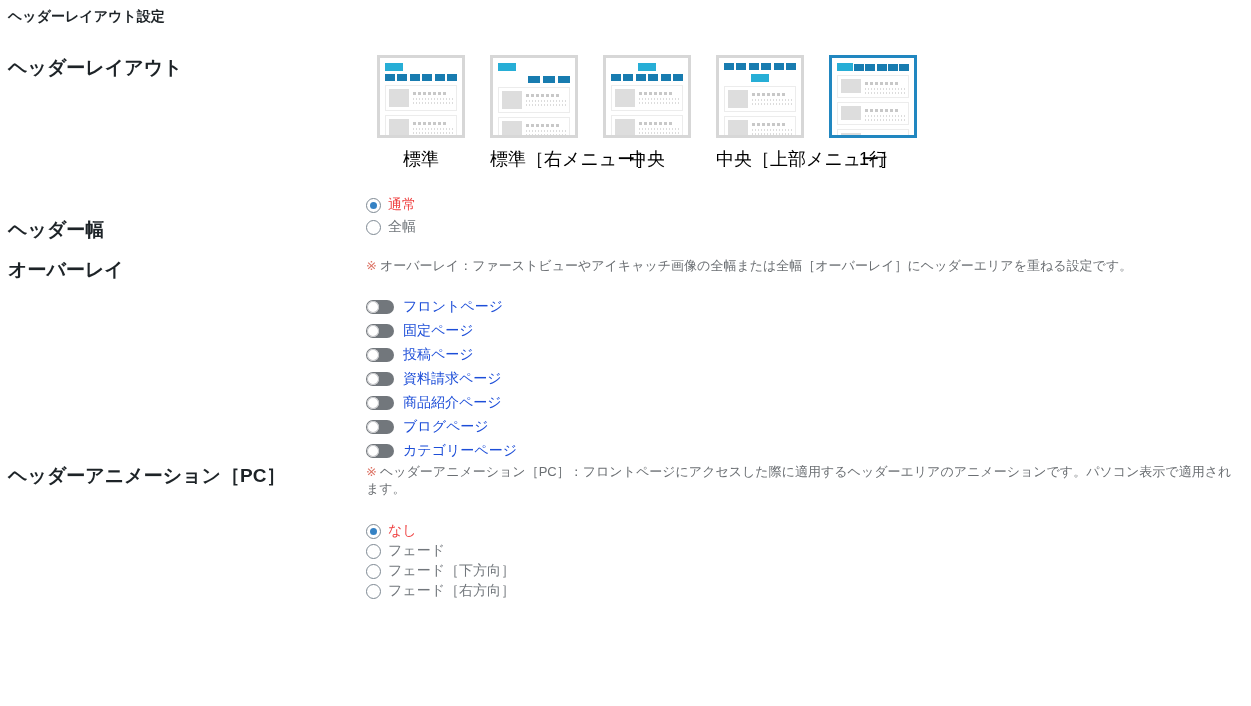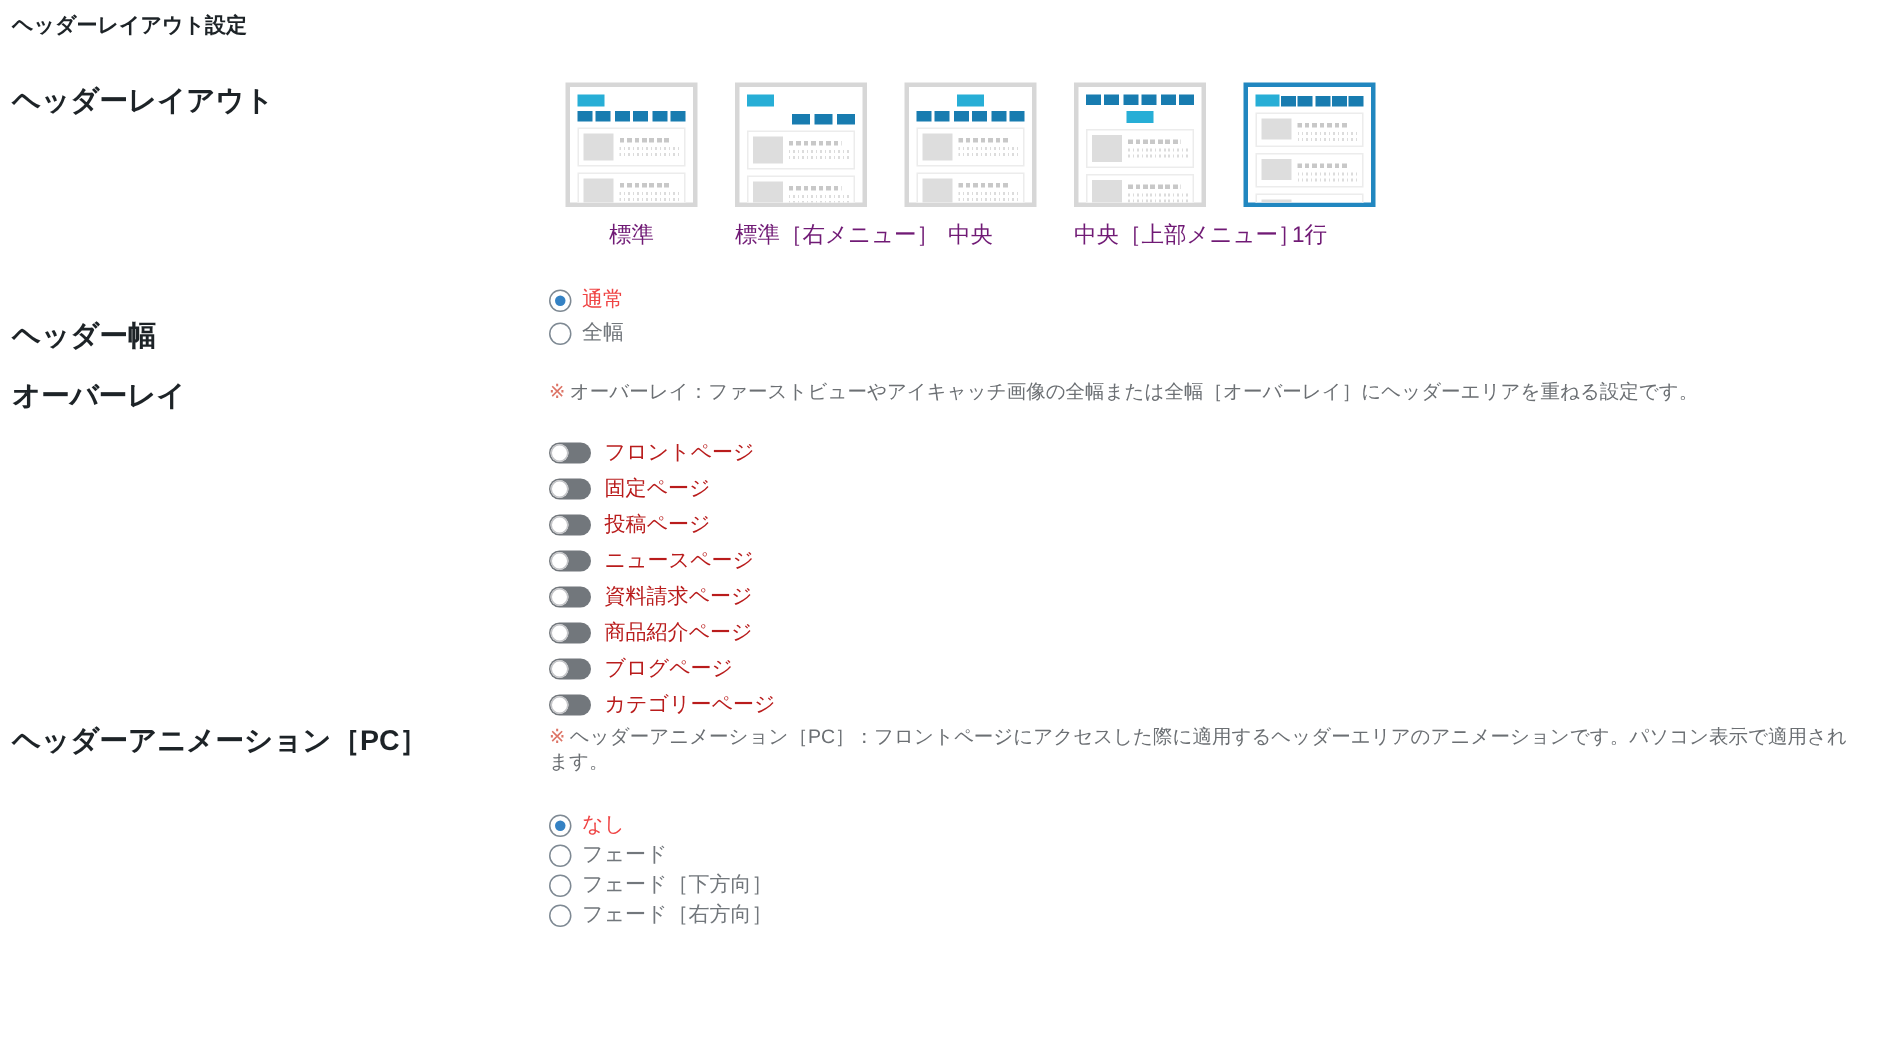--- a/index.html
+++ b/index.html
@@ -16,21 +16,21 @@
 
   
   .row-layout { margin-top:30px; }
   .thumbs { display:flex; gap:25px; margin-left:11px; }
   .thumb-item { width:88px; flex:none; text-align:center; cursor:pointer; }
   .thumb-box {
     width:88px; height:83px; border:3px solid #d7d7d7; background:#fff;
     padding:5px 5px 0; overflow:hidden; display:flex; flex-direction:column;
   }
   .thumb-item.selected .thumb-box { border-color:#2187c0; }
-  .thumb-caption { margin-top:9px; font-size:15px; color:#701a75; white-space:nowrap; }
+  .thumb-caption { margin-top:9px; font-size:18px; color:#000000; white-space:nowrap; }
   .t-logo { width:18px; height:8px; background:#27aed6; flex:none; }
   .t-logo.wide { width:16px; }
   .t-mi { width:10px; height:7px; background:#187cb0; flex:none; }
   .t-mi.w { width:12px; }
   .t-mrow { display:flex; justify-content:space-between; margin-top:3px; }
   .t-mrow.right { justify-content:flex-end; gap:3px; margin-top:5px; }
   .t-center { margin-left:auto; margin-right:auto; }
   .t-onerow { display:flex; justify-content:space-between; align-items:center; }
   .t-card { border:1px solid #ececec; background:#fff; display:flex; gap:4px; padding:3px; margin-top:4px; flex:none; }
   .t-img { width:20px; height:18px; background:#ddd; flex:none; }
@@ -51,21 +51,21 @@
   
   .row-width { margin-top:23px;align-items:flex-end; }
   .row-overlay { margin-top:19px; }
   .row-anim { }
 
   .note-line { font-size:13px; color:#6b6f73; line-height:17px; }
   .note-mark { color:#dd7466; margin-right:3px; }
 
   
   .toggle-list { margin-top:21px; }
-  .toggle-row { display:flex; align-items:center; gap:9px; height:24px; font-size:14px; color:#b91c1c; cursor:pointer; }
+  .toggle-row { display:flex; align-items:center; gap:9px; height:24px; font-size:14px; color:#1d4ed8; cursor:pointer; }
   .toggle { width:28px; height:14px; border-radius:8px; background:#72777c; position:relative; flex:none; }
   .toggle::after { content:""; position:absolute; left:1px; top:1px; width:12px; height:12px; border-radius:50%;
     background:#fff; box-shadow:inset 0 0 0 1px #c3c4c7; }
 
   .anim-opts { margin-top:24px; }
 </style>
 </head>
 <body>
 
 <h1 class="section-title">ヘッダーレイアウト設定</h1>
@@ -264,24 +264,20 @@
       <div class="toggle-row">
         <span class="toggle"></span>
         <span>固定ページ</span>
       </div>
       <div class="toggle-row">
         <span class="toggle"></span>
         <span>投稿ページ</span>
       </div>
       <div class="toggle-row">
         <span class="toggle"></span>
-        <span>ニュースページ</span>
-      </div>
-      <div class="toggle-row">
-        <span class="toggle"></span>
         <span>資料請求ページ</span>
       </div>
       <div class="toggle-row">
         <span class="toggle"></span>
         <span>商品紹介ページ</span>
       </div>
       <div class="toggle-row">
         <span class="toggle"></span>
         <span>ブログページ</span>
       </div>

